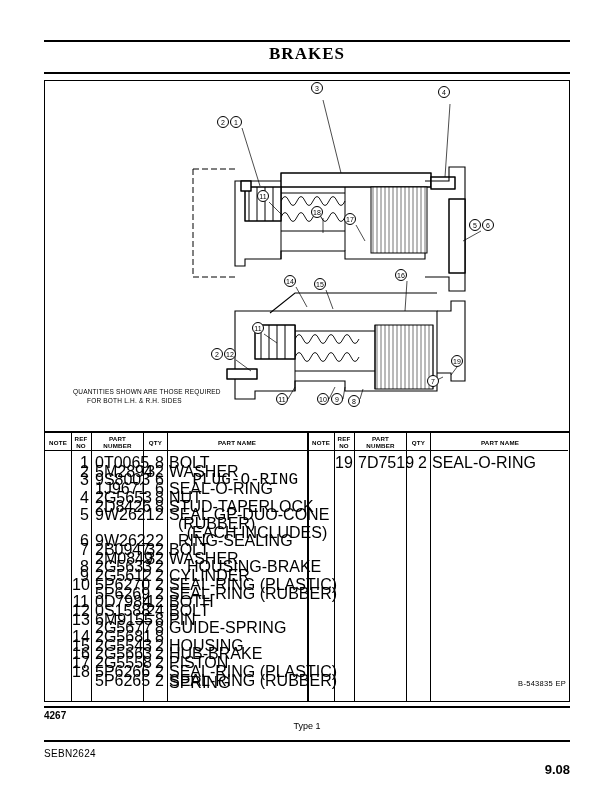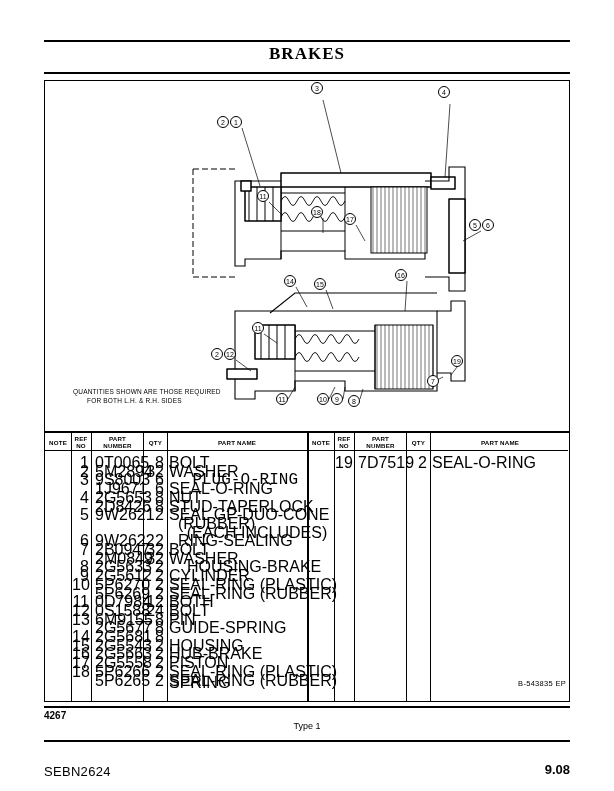--- a/index.html
+++ b/index.html
@@ -148,22 +148,22 @@
     font-family: "Liberation Sans", sans-serif;
   }
   .foot-rule2 {
     position: absolute;
     left: 44px; top: 740px;
     width: 526px; height: 1.5px;
     background: #000;
   }
   .manual-id {
     position: absolute;
-    left: 44px; top: 764px;
-    font-size: 13px;
+    left: 44px; top: 748px;
+    font-size: 10px;
     font-family: "Liberation Sans", sans-serif;
     letter-spacing: .3px;
   }
   .page-num {
     position: absolute;
     right: 44px; top: 762px;
     font-size: 13px;
     font-weight: bold;
     font-family: "Liberation Sans", sans-serif;
   }

